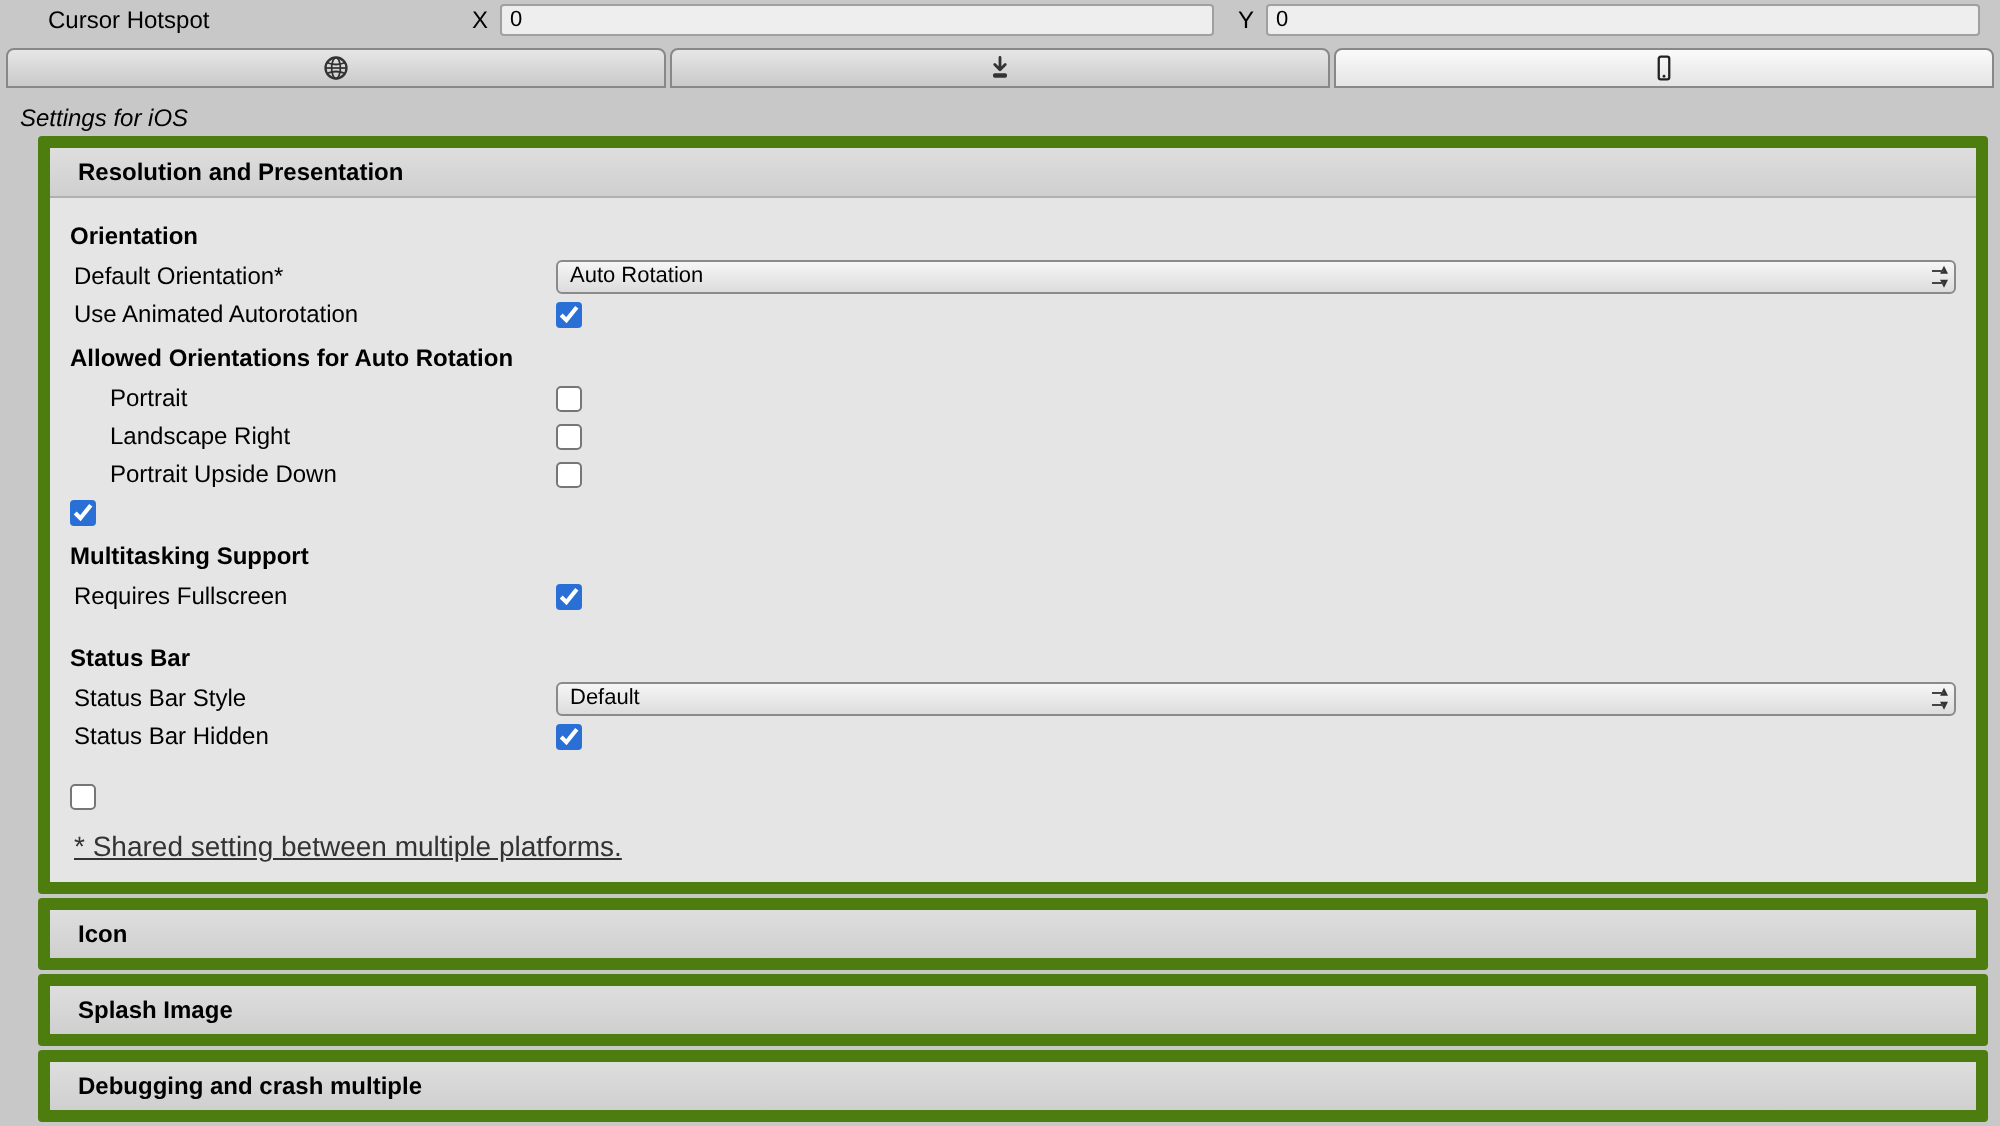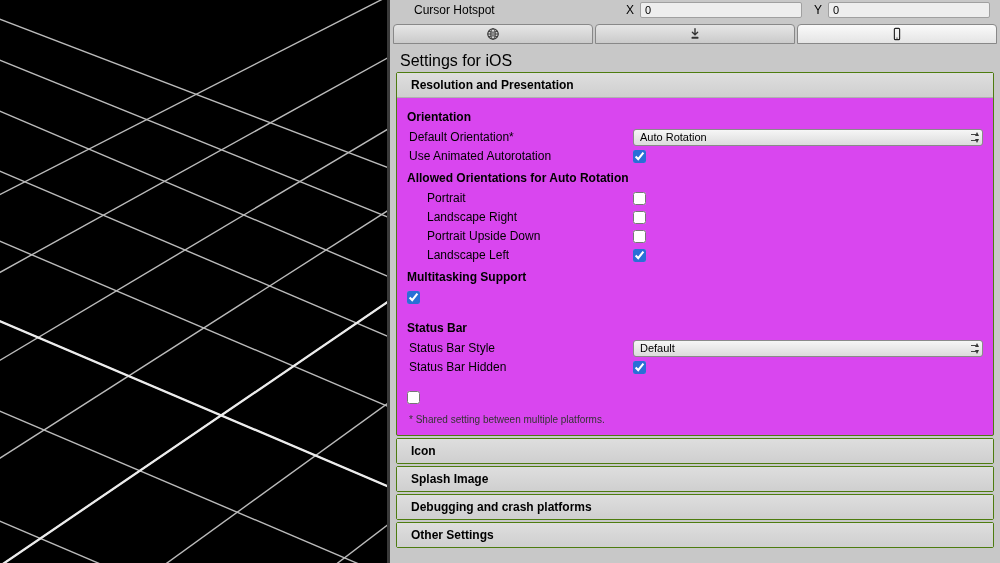--- a/index.html
+++ b/index.html
@@ -1,55 +1,55 @@
 <!DOCTYPE html>
 <html><head>
 <meta charset="utf-8">
 <style>
 * { box-sizing: border-box; margin: 0; padding: 0; font-family: 'Lucida Grande', 'Segoe UI', Arial, sans-serif; }
 body { width: 1000px; height: 563px; overflow: hidden; background: #c8c8c8; font-size: 12px; color: #000; }
-.layout { display: flex; width: 100%; height: 100%; }
+.layout { display: flex; width: 100%; height: 100%; flex-direction: column; }
 .scene-view { width: 390px; height: 100%; background: #000; position: relative; overflow: hidden; }
 .scene-view svg { position: absolute; top: 0; left: 0; }
 .inspector { flex: 1; height: 100%; background: #c8c8c8; display: flex; flex-direction: column; }
 
 .top-row { display: flex; align-items: center; padding: 2px 10px 6px 24px; gap: 6px; }
 .top-row .label { flex: 0 0 200px; }
 .top-row .axis-label { width: 14px; text-align: right; }
 .top-row input[type=text] { flex: 1; height: 16px; border: 1px solid #a0a0a0; background: #eee; padding: 0 4px; font-size: 11px; border-radius: 2px; }
 
 .platform-tabs { display: flex; padding: 0 2px; }
 .platform-tabs .tab { flex: 1; height: 20px; background: linear-gradient(#e6e6e6,#cacaca); border: 1px solid #888; border-radius: 4px 4px 0 0; display: flex; align-items: center; justify-content: center; cursor: pointer; margin: 0 1px; }
 .platform-tabs .tab.active { background: linear-gradient(#fafafa,#e4e4e4); }
 .platform-tabs svg { width: 14px; height: 14px; }
 
 .platform-body { background: #c8c8c8; padding: 4px 6px 4px 6px; }
-.platform-title { padding: 4px 4px 2px 4px; font-size: 16px; }
-
-.section { background: #d946ef; border: 1px solid #4d7c0f; border-radius: 2px; margin-bottom: 2px; }
+.platform-title { padding: 4px 4px 2px 4px; font-size: 12px; font-style: italic; }
+
+.section { background: #e5e5e5; border: 6px solid #4d7c0f; border-radius: 2px; margin-bottom: 2px; margin-left: 13px; }
 .section-header { font-weight: bold; padding: 5px 14px; font-size: 12px; cursor: pointer; background: linear-gradient(#dedede,#cfcfcf); border-bottom: 1px solid #b0b0b0; }
 .section-collapsed .section-header { border-bottom: none; }
 .section-body { padding: 6px 10px 10px 10px; }
 
 .sub-heading { font-weight: bold; margin: 6px 0 4px 0; }
-.row { display: flex; align-items: center; min-height: 18px; margin: 1px 0; }
+.row { display: flex; align-items: center; min-height: 18px; margin: 1px 0; gap: 17px; }
 .row .field-label { flex: 0 0 226px; padding-left: 2px; }
 .row.indent .field-label { padding-left: 20px; flex: 0 0 226px; }
 .row .control-cell { flex: 1; display: flex; align-items: flex-end; }
 
 select { width: 100%; height: 17px; font-size: 11px; background: linear-gradient(#f6f6f6,#dcdcdc); border: 1px solid #8a8a8a; border-radius: 3px; padding-left: 6px; appearance: none; -webkit-appearance: none; position: relative; }
 .select-wrap { position: relative; width: 100%; }
 .select-wrap::after { content: ''; position: absolute; right: 4px; top: 3px; width: 10px; height: 10px; background:
   linear-gradient(#444,#444) no-repeat center 2px / 6px 1px,
   linear-gradient(#444,#444) no-repeat center 8px / 6px 1px; pointer-events:none; }
 .select-wrap .sel-arrows { position:absolute; right:4px; top:1px; font-size:8px; line-height:7px; color:#333; pointer-events:none;}
 
 input[type=checkbox] { width: 13px; height: 13px; accent-color: #2a6fd6; }
 
-.footnote { font-size: 10px; color: #333; margin-top: 8px; padding-left: 2px; }
+.footnote { font-size: 14px; color: #333; margin-top: 8px; padding-left: 2px; text-decoration: underline; }
 
 .shade-border { border-right: 3px solid #3a3a3a; }
 .bottom-fill { flex:1; background:#c8c8c8; }
 </style>
 </head>
 <body>
 
 <div class="layout">
 
   <div class="scene-view shade-border">
@@ -154,28 +154,28 @@
                 <input type="checkbox" style="">
               </div>
           </div>
           <div class="row indent">
             <span class="field-label">Portrait Upside Down</span>
             <div class="control-cell">
                 <input type="checkbox" style="">
               </div>
           </div>
           <div class="row indent">
-            <span class="field-label">Landscape Left</span>
             <div class="control-cell">
                 <input type="checkbox" checked="" style="">
               </div>
           </div>
 
           <div class="sub-heading">Multitasking Support</div>
           <div class="row">
+            <span class="field-label">Requires Fullscreen</span>
             <div class="control-cell">
                 <input type="checkbox" checked="" style="">
               </div>
           </div>
 
           <div style="height:8px"></div>
           <div class="sub-heading">Status Bar</div>
           <div class="row">
             <span class="field-label">Status Bar Style</span>
             <div class="control-cell">
@@ -204,21 +204,21 @@
         </div>
       </div>
 
       <div class="section section-collapsed">
         <div class="section-header">Icon</div>
       </div>
       <div class="section section-collapsed">
         <div class="section-header">Splash Image</div>
       </div>
       <div class="section section-collapsed">
-        <div class="section-header">Debugging and crash platforms</div>
+        <div class="section-header">Debugging and crash multiple</div>
       </div>
       <div class="section section-collapsed">
         <div class="section-header">Other Settings</div>
       </div>
 
     </div>
     <div class="bottom-fill"></div>
   </div>
 </div>
 

